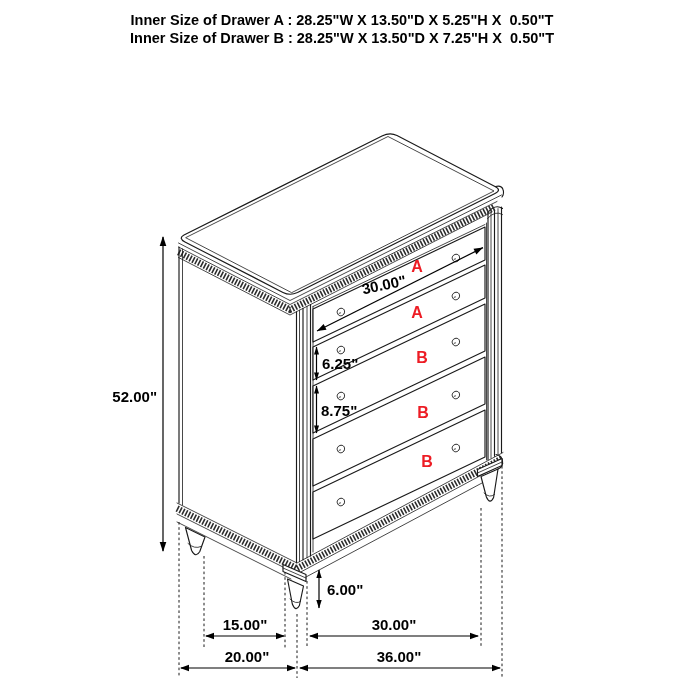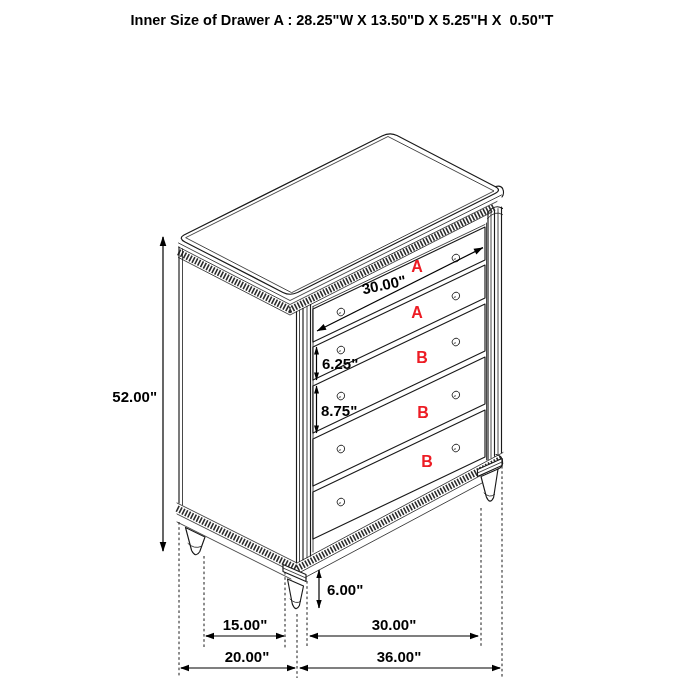--- a/index.html
+++ b/index.html
@@ -24,20 +24,21 @@
   text.dlab{font-family:"Liberation Sans",sans-serif;font-weight:bold;font-size:15px;fill:#000;}
   text.dletter{font-family:"Liberation Sans",sans-serif;font-weight:bold;font-size:16px;}
 </style>
 </head>
 <body>
 
 <div class="stage">
 
   <div class="hdr">
     <div>Inner Size of Drawer A : 28.25"W X 13.50"D X 5.25"H X  0.50"T</div>
+    <div>Inner Size of Drawer B : 28.25"W X 13.50"D X 7.25"H X  0.50"T</div>
   </div>
 
   <svg width="700" height="700" viewBox="0 0 700 700">
     <defs>
       <g id="knob">
         <path d="M-3.4,1.8 C-4.6,-0.6 -3.2,-3.2 -0.6,-3.6 C2.2,-4 4.2,-2 3.6,0.4 C3.1,2.6 1.2,4 -1,3.6 C-2.2,3.4 -2.9,2.8 -3.4,1.8 Z" fill="#fff" stroke="#1a1a1a" stroke-width="0.9"></path>
         <path d="M-3,1.2 C-2.2,0.4 -1.2,0.3 -0.3,0.9" fill="none" stroke="#1a1a1a" stroke-width="0.7"></path>
       </g>
     </defs>
 

